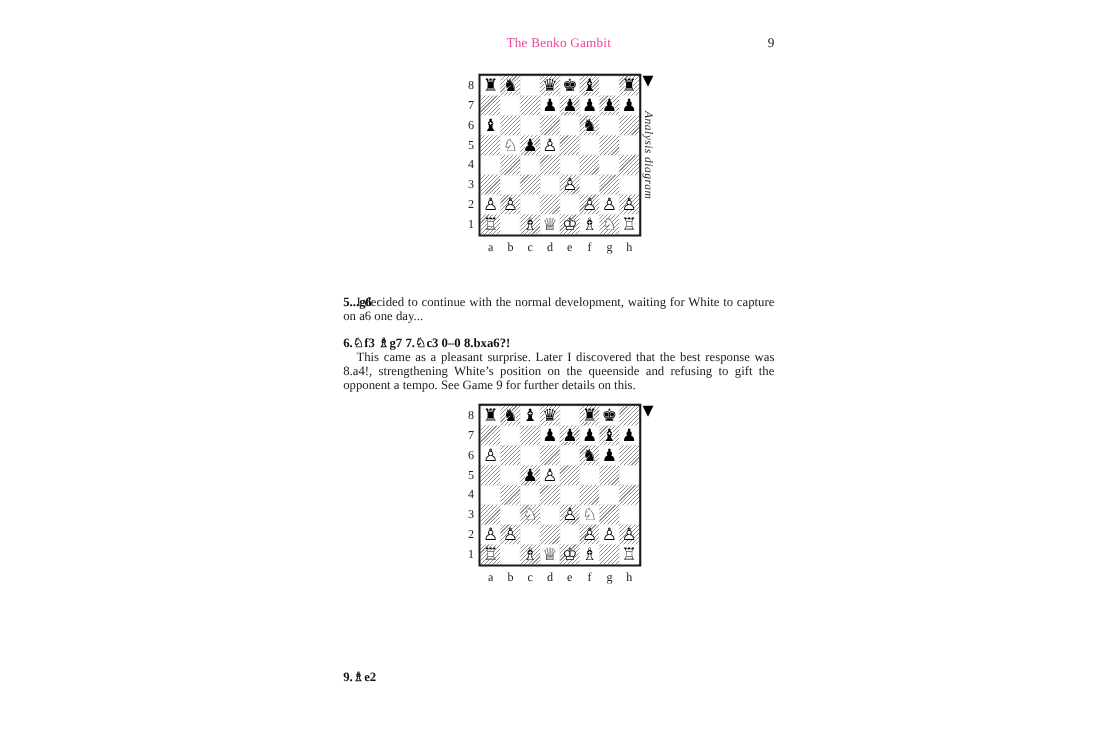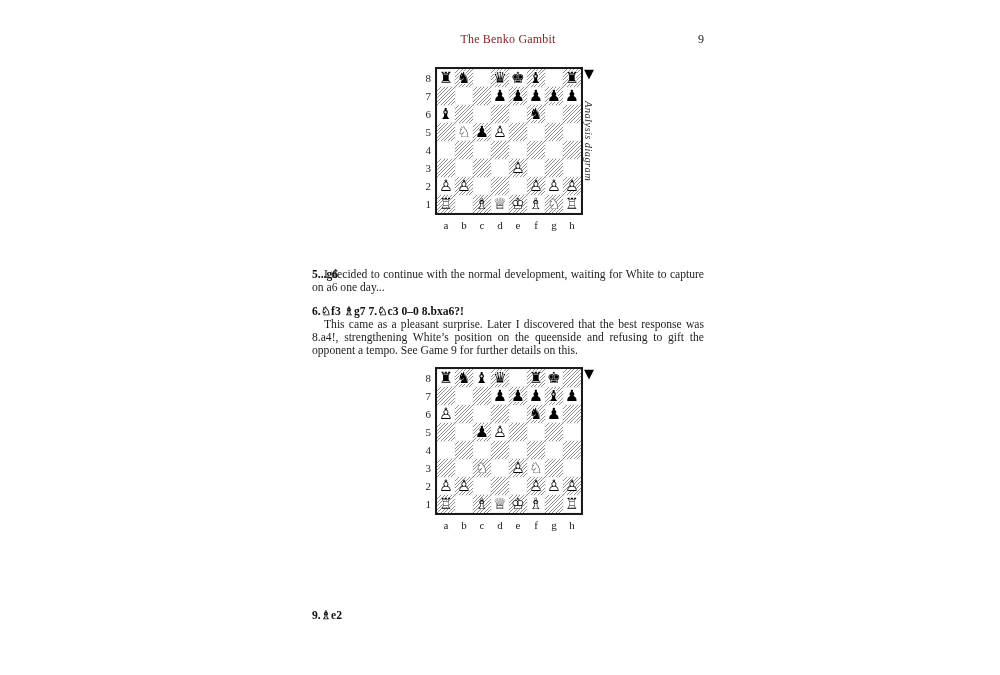--- a/index.html
+++ b/index.html
@@ -5,21 +5,21 @@
   html,body{margin:0;padding:0;}
   body{
     width:1000px;height:675px;background:#ffffff;
     font-family:"Liberation Serif","DejaVu Serif",serif;
     color:#1c1c1c;
   }
   .page{position:relative;width:1000px;height:675px;overflow:hidden;background:#fff;}
 
   
   .running-head{position:absolute;left:312px;top:32px;width:392px;text-align:center;
-    font-size:12px;letter-spacing:.2px;color:#7f1d1d;}
+    font-size:12px;letter-spacing:.2px;color:#ec4899;}
   .page-number{position:absolute;left:666px;top:32px;width:38px;text-align:right;
     font-size:12px;color:#222;}
 
   
   .txt{position:absolute;left:312px;width:392px;font-size:11.6px;line-height:13.1px;
     text-align:justify;color:#1c1c1c;}
   .txt.indent{text-indent:12px;}
   .move-head{position:absolute;left:312px;width:392px;font-size:11.6px;line-height:13px;
     font-weight:bold;color:#111;}
   .fig{font-family:"DejaVu Sans",sans-serif;}

